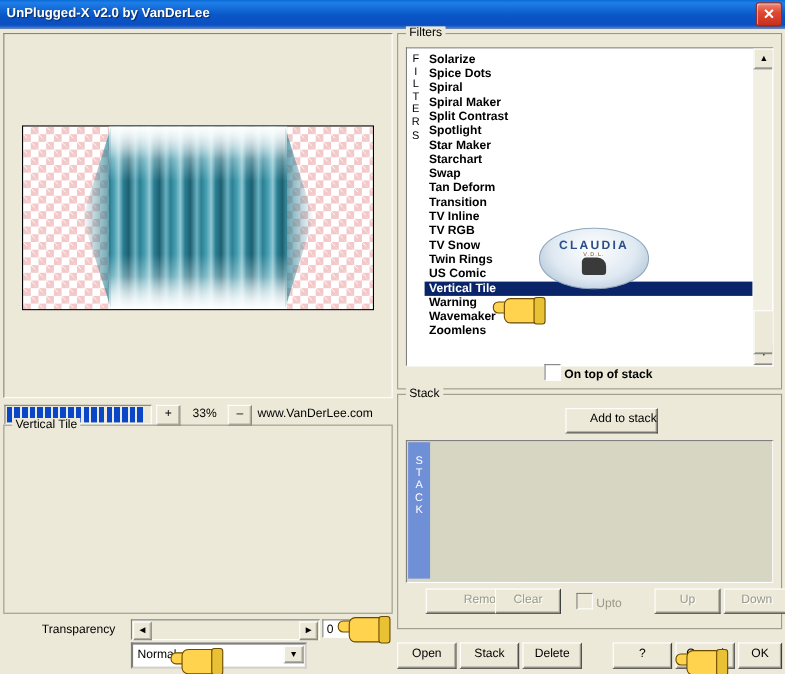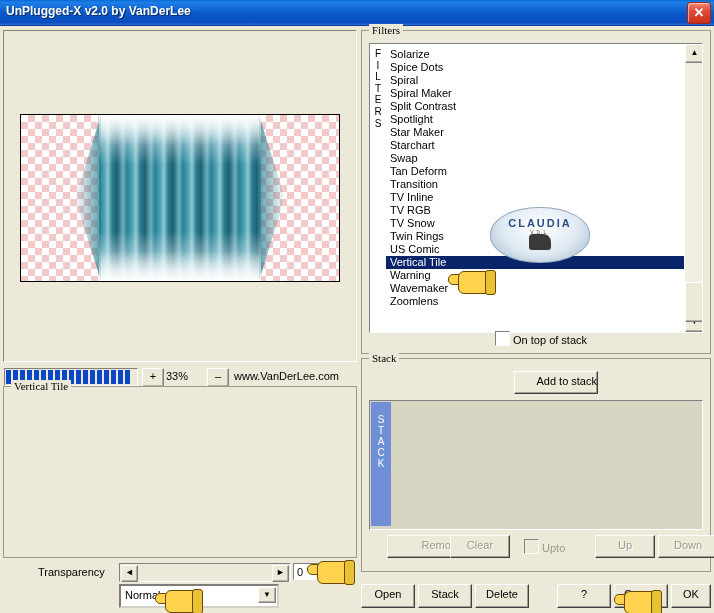--- a/index.html
+++ b/index.html
@@ -31,21 +31,21 @@
     box-shadow:inset 1px 1px 0 rgba(255,255,255,.5);
   }
   
   .group{
     position:absolute;
     border:1px solid #9a9a8a;
     background:transparent;
   }
   .group > .legend{
     position:absolute;top:-7px;left:7px;
-    background:#ece9d8;padding:0 3px;font-size:11px;font-family:Liberation Serif, serif;
+    background:#ece9d8;padding:0 3px;font-size:11px;
   }
   
   #previewpane{
     position:absolute;left:3px;top:30px;width:352px;height:330px;
     background:#ece9d8;border:1px solid #868676;
     border-right-color:#fff;border-bottom-color:#fff;
   }
   #previewimg{
     position:absolute;left:16px;top:83px;width:318px;height:166px;
     border:1px solid #000;
@@ -70,21 +70,21 @@
   #zoomfill{position:absolute;left:1px;top:1px;height:14px;width:125px;
     background:repeating-linear-gradient(90deg,#0a46c8 0px,#0a46c8 5px,#ece9d8 5px,#ece9d8 7px);
   }
   .minibtn{
     position:absolute;top:2px;width:20px;height:17px;
     background:#ece9d8;border:1px solid #fff;
     border-right-color:#808080;border-bottom-color:#808080;
     box-shadow:inset -1px -1px 0 #b0b0a0;
     text-align:center;line-height:15px;font-size:11px;
   }
-  #zoompct{position:absolute;left:163px;top:4px;width:40px;text-align:left;}
+  #zoompct{position:absolute;left:163px;top:4px;width:40px;text-align:center;}
   #vdlurl{position:absolute;left:231px;top:4px;}
   
   #namegroup{
     left:3px;top:386px;width:352px;height:170px;
   }
   
   #transrow{position:absolute;left:8px;top:563px;width:345px;height:20px;}
   #translabel{position:absolute;left:30px;top:3px;}
   #transtrack{
     position:absolute;left:111px;top:0px;width:170px;height:17px;
@@ -119,21 +119,21 @@
   #filterlist{
     position:absolute;left:7px;top:12px;width:332px;height:288px;
     border:1px solid #808080;border-right-color:#fff;border-bottom-color:#fff;
     background:#fff;overflow:hidden;
   }
   #filtersideword{
     position:absolute;left:2px;top:4px;width:12px;
     text-align:center;font-size:10px;line-height:11.6px;color:#000;
   }
   #filteritems{position:absolute;left:16px;top:4px;right:18px;top:4px;}
-  .fitem{height:13px;line-height:13px;padding-left:4px;font-size:11px;white-space:nowrap;}
+  .fitem{height:13px;line-height:13px;padding-left:4px;font-size:11px;white-space:nowrap;font-weight:bold;}
   .fitem.sel{background:#0a246a;color:#fff;}
   #fscroll{
     position:absolute;right:0;top:0;width:17px;height:286px;background:#ece9d8;
   }
   .sbbtn{
     position:absolute;left:0;width:17px;height:17px;background:#ece9d8;
     border:1px solid #fff;border-right-color:#808080;border-bottom-color:#808080;
     box-shadow:inset -1px -1px 0 #b0b0a0;text-align:center;line-height:15px;font-size:8px;
   }
   #sbthumb{
@@ -162,21 +162,21 @@
     position:absolute;left:38px;top:26px;width:22px;height:16px;
     background:#3a3a3a;border-radius:4px 8px 3px 3px;
   }
   
   .cbox{
     display:inline-block;width:13px;height:13px;vertical-align:-2px;
     border:1px solid #808080;border-right-color:#fff;border-bottom-color:#fff;
     background:#fff;
   }
   .cbox.dis{background:#ece9d8;}
-  #ontopstack{position:absolute;left:495px;top:331px;font-size:11px;}
+  #ontopstack{position:absolute;left:495px;top:331px;font-size:11px;font-weight:bold;}
   
   #stackgroup{left:361px;top:358px;width:348px;height:212px;}
   #addstackbtn{position:absolute;left:152px;top:12px;width:82px;height:21px;text-align:right;}
   .btn{
     background:#ece9d8;border:1px solid #fff;
     border-right-color:#404040;border-bottom-color:#404040;
     box-shadow:inset -1px -1px 0 #a0a094;
     text-align:center;font-size:11px;color:#000;
     line-height:19px;position:absolute;
   }

